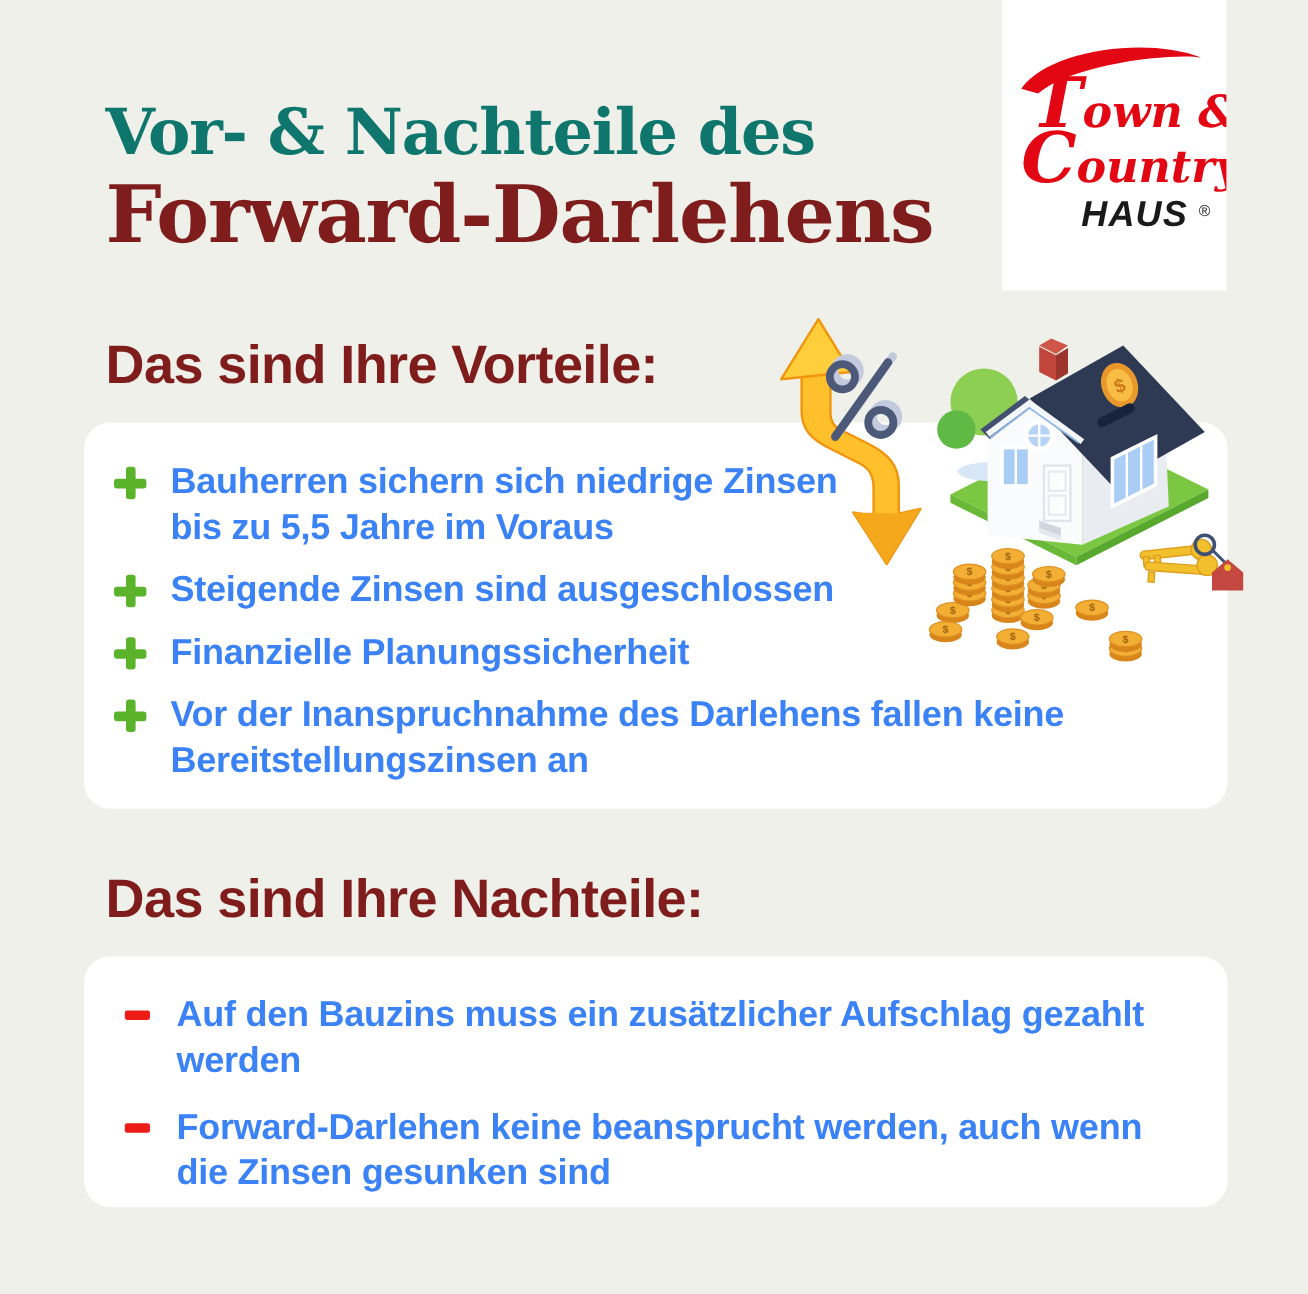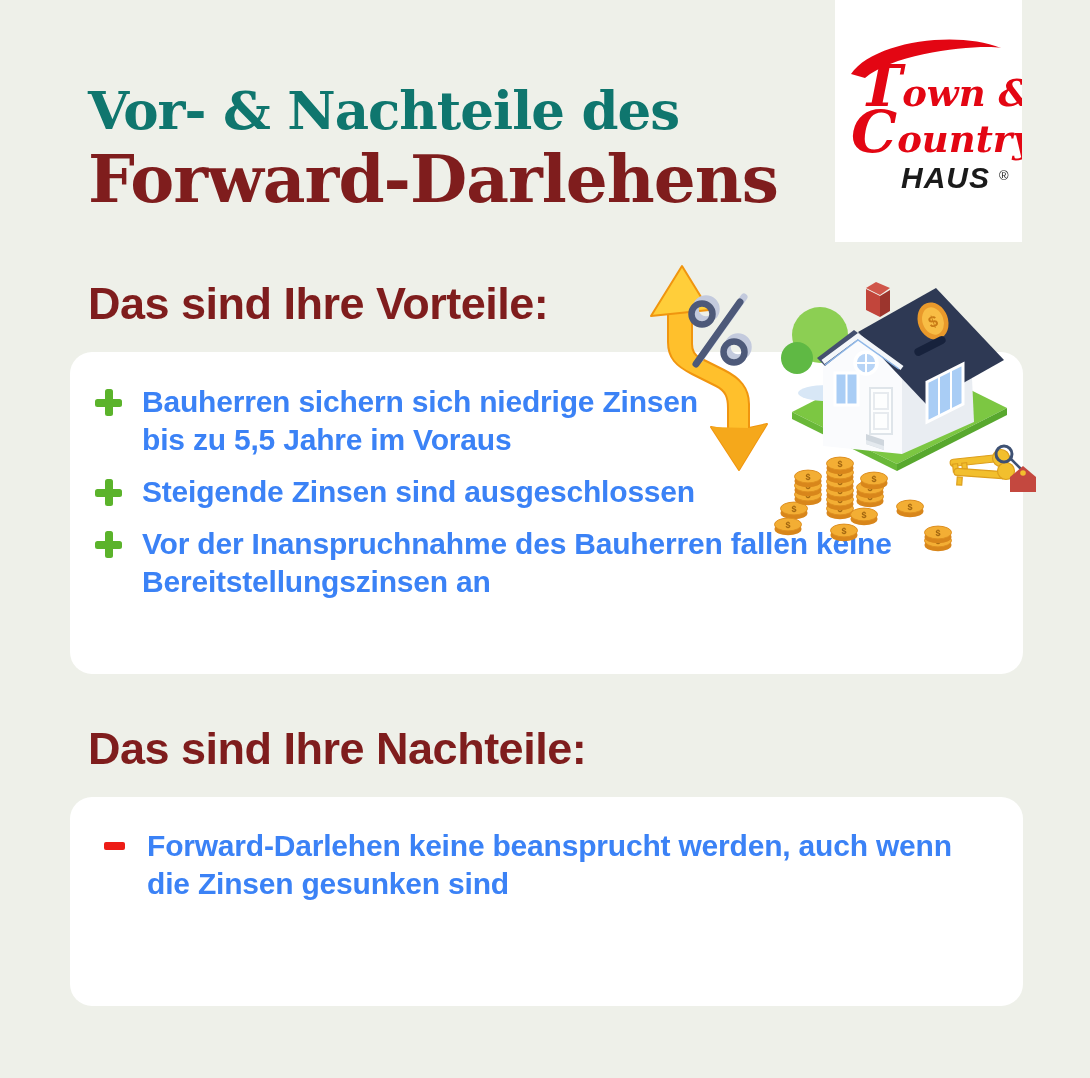--- a/index.html
+++ b/index.html
@@ -69,29 +69,37 @@
       <li>
         <span class="plus"></span>
         <span class="bullet-text" style="max-width:600px;">Bauherren sichern sich niedrige Zinsen bis zu 5,5 Jahre im Voraus</span>
       </li>
       <li>
         <span class="plus"></span>
         <span class="bullet-text">Steigende Zinsen sind ausgeschlossen</span>
       </li>
       <li>
         <span class="plus"></span>
-        <span class="bullet-text" style="max-width:800px;">Vor der Inanspruchnahme des Bauherren fallen keine Bereitstellungszinsen an</span>
+        <span class="bullet-text">Finanzielle Planungssicherheit</span>
+      </li>
+      <li>
+        <span class="plus"></span>
+        <span class="bullet-text" style="max-width:800px;">Vor der Inanspruchnahme des Darlehens fallen keine Bereitstellungszinsen an</span>
       </li>
     </ul>
   </div>
 
   <div class="sec-heading nachteile">Das sind Ihre Nachteile:</div>
 
   <div class="card nachteile">
     <ul>
+      <li>
+        <span class="minus"></span>
+        <span class="bullet-text" style="max-width:850px;">Auf den Bauzins muss ein zusätzlicher Aufschlag gezahlt werden</span>
+      </li>
       <li>
         <span class="minus"></span>
         <span class="bullet-text" style="max-width:840px;">Forward-Darlehen keine beansprucht werden, auch wenn die Zinsen gesunken sind</span>
       </li>
     </ul>
   </div>
 
   <svg class="illu" viewBox="0 0 420 310">
     <defs>
       <symbol id="coin" overflow="visible">

